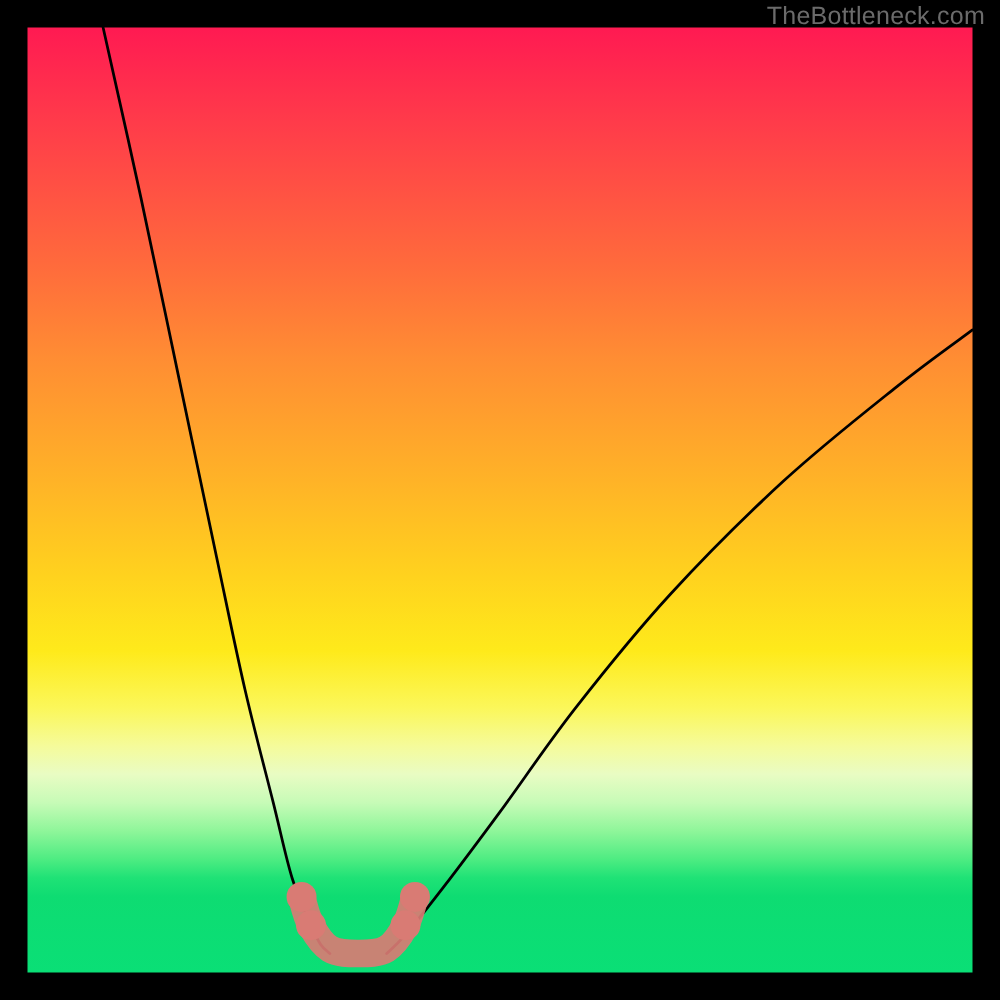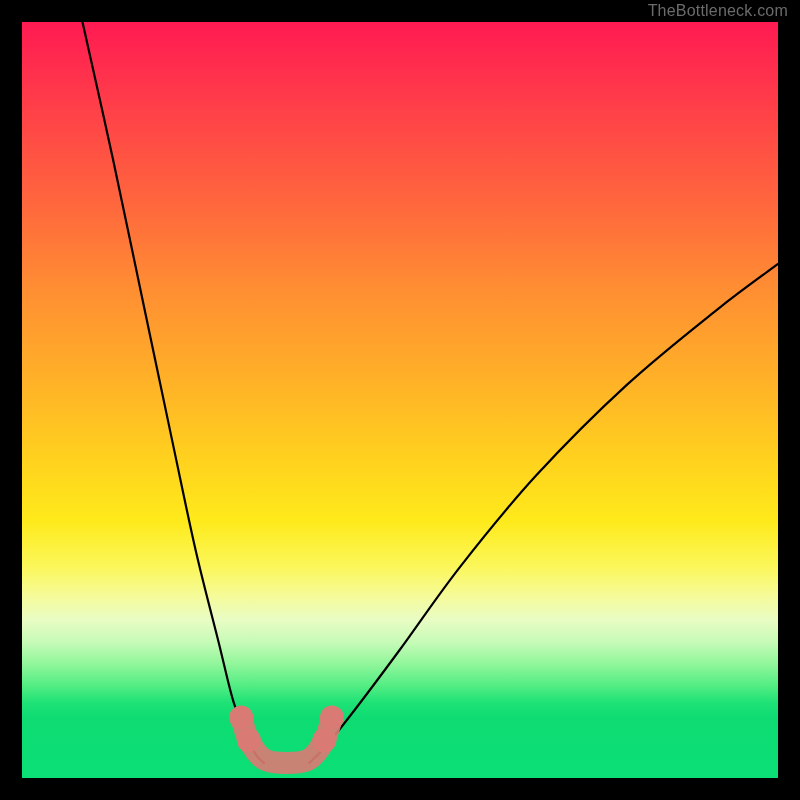--- a/index.html
+++ b/index.html
@@ -42,21 +42,21 @@
       #1fe276 90%,
       #0edc72 92%,
       #0adf76 100%
     );
   }
   .watermark {
     position: absolute;
     top: 2px;
     right: 12px;
     color: #6b6b6b;
-    font-size: 16px;
+    font-size: 20px;
     letter-spacing: 0.2px;
     user-select: none;
   }
   svg.curves {
     position: absolute;
     left: 0; top: 0;
     width: 756px;
     height: 756px;
     overflow: visible;
   }

